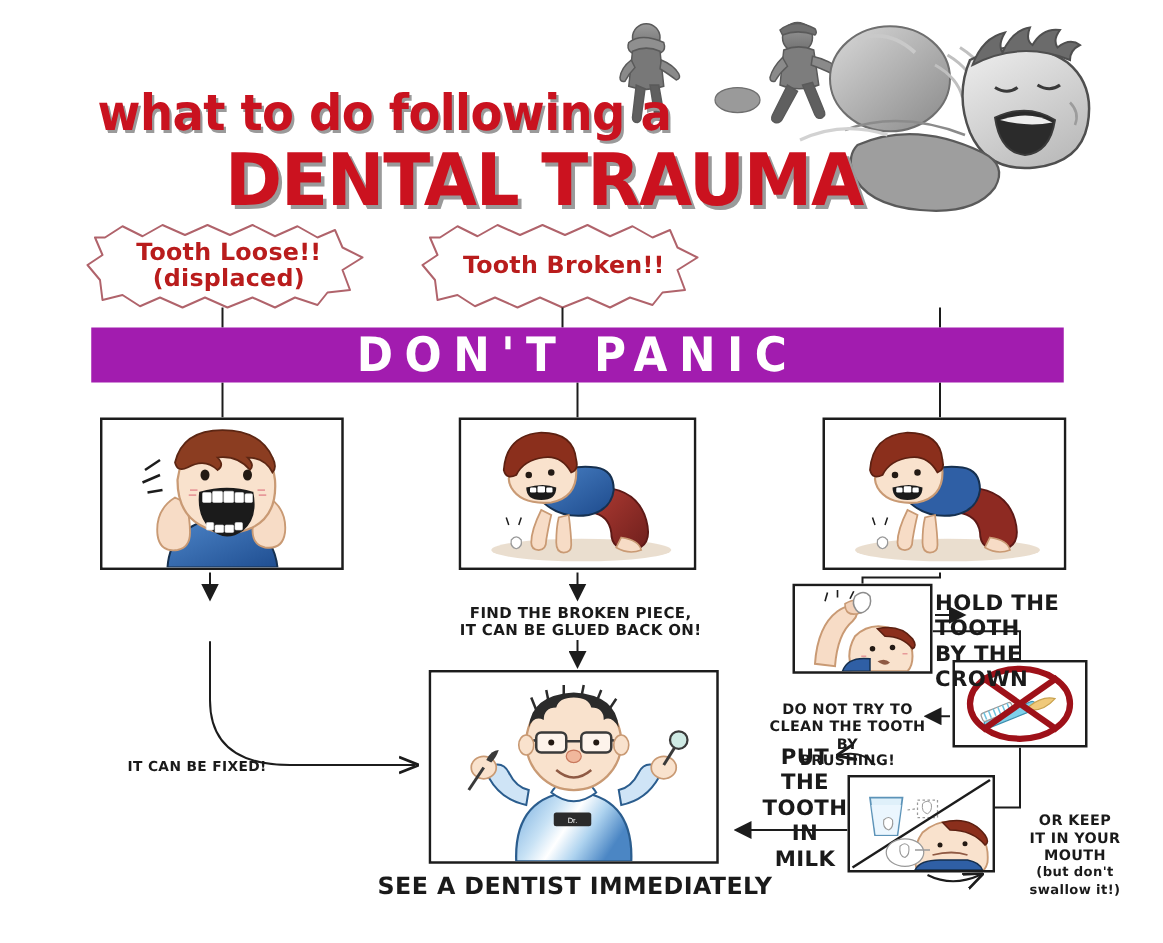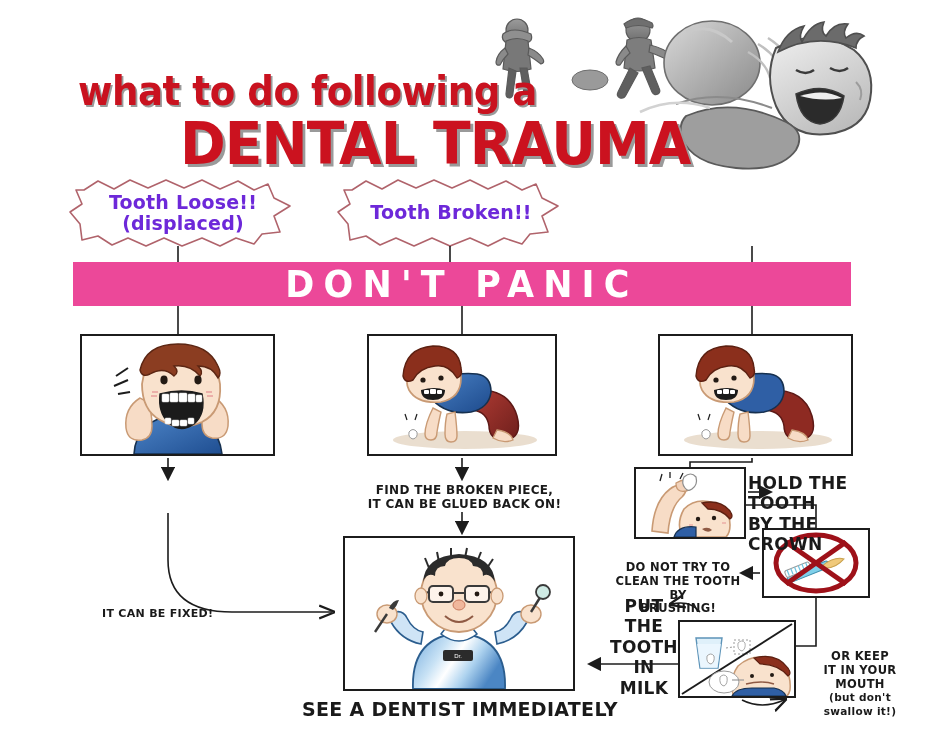--- a/index.html
+++ b/index.html
@@ -58,34 +58,34 @@
     position: absolute;
     left: 0; top: 0;
     width: 230px; height: 70px;
     display: flex;
     flex-direction: column;
     align-items: center;
     justify-content: center;
     font-family: "DejaVu Sans", sans-serif;
     font-weight: bold;
     font-size: 19px;
-    color: #6d28d9;
+    color: #b91c1c;
     line-height: 1.12;
     text-align: center;
     letter-spacing: 0.2px;
   }
   #bubble-loose   { left: 68px;  top: 178px; }
   #bubble-broken  { left: 336px; top: 178px; }
   #bubble-avulsed { left: 640px; top: 178px; }
 
   
   #panic-banner {
     left: 73px; top: 262px;
     width: 778px; height: 44px;
-    background: #ec4899;
+    background: #a21caf;
     display: flex;
     align-items: center;
     justify-content: center;
   }
   #panic-text {
     font-family: "DejaVu Sans", sans-serif;
     font-weight: bold;
     font-size: 38px;
     color: #ffffff;
     letter-spacing: 10px;

